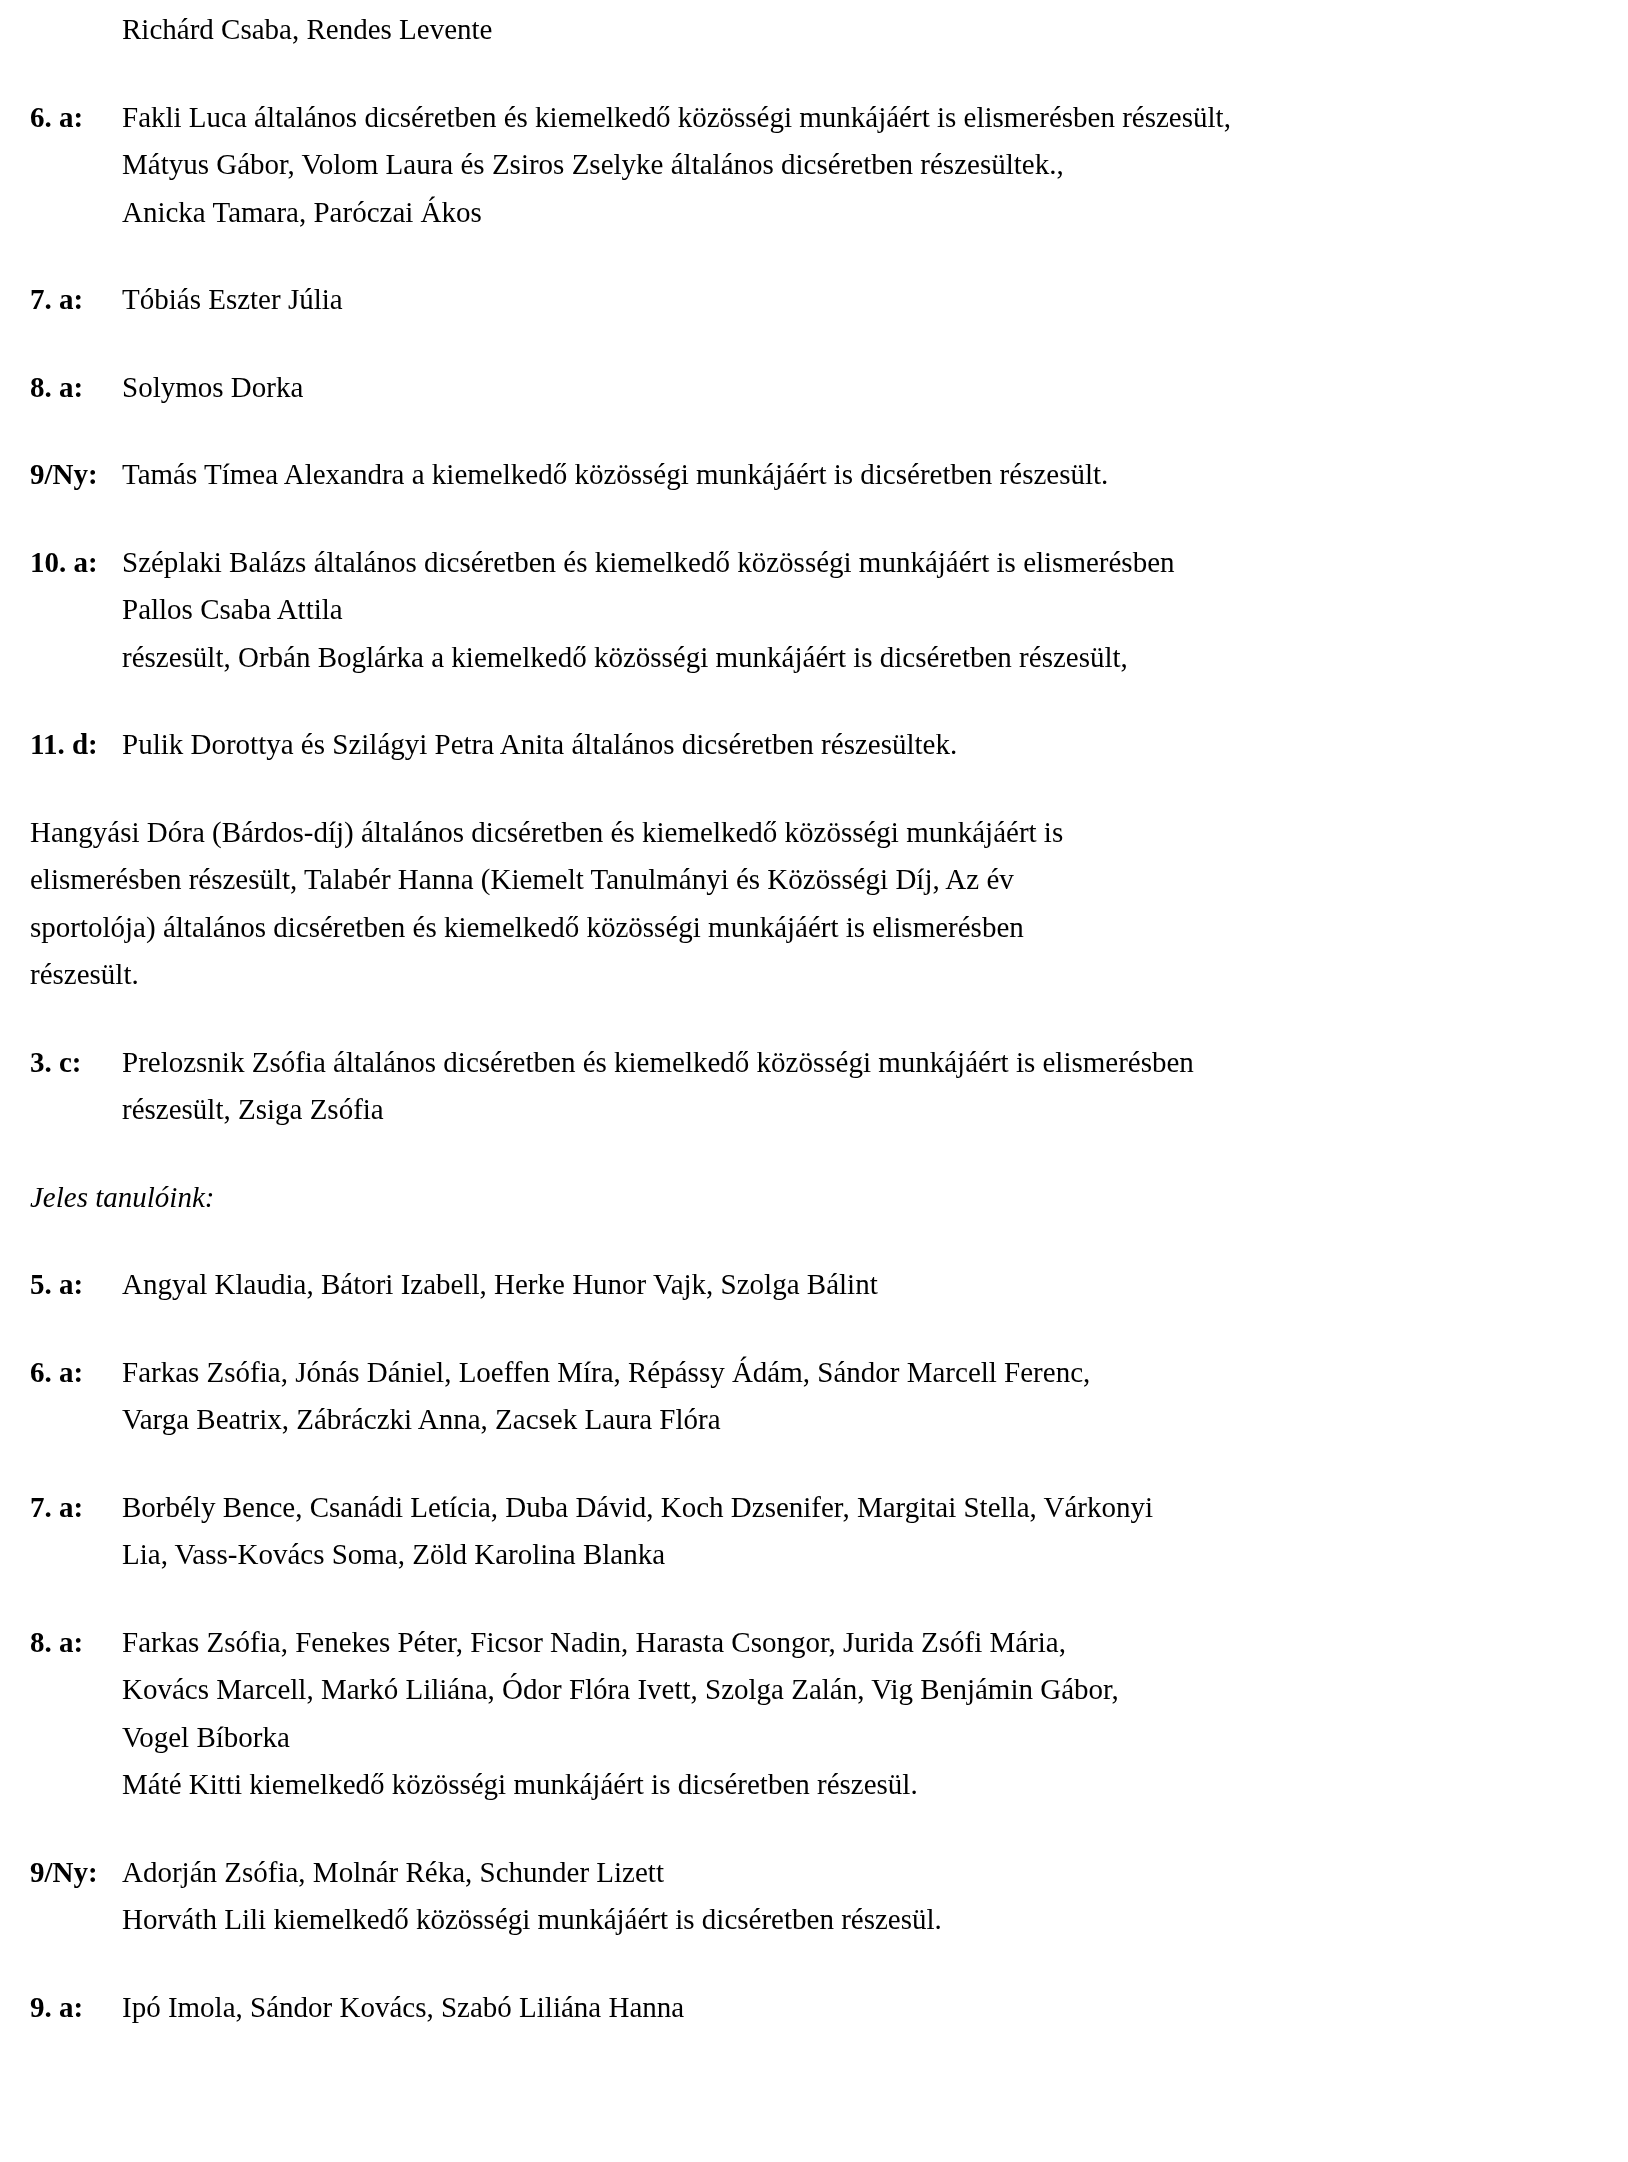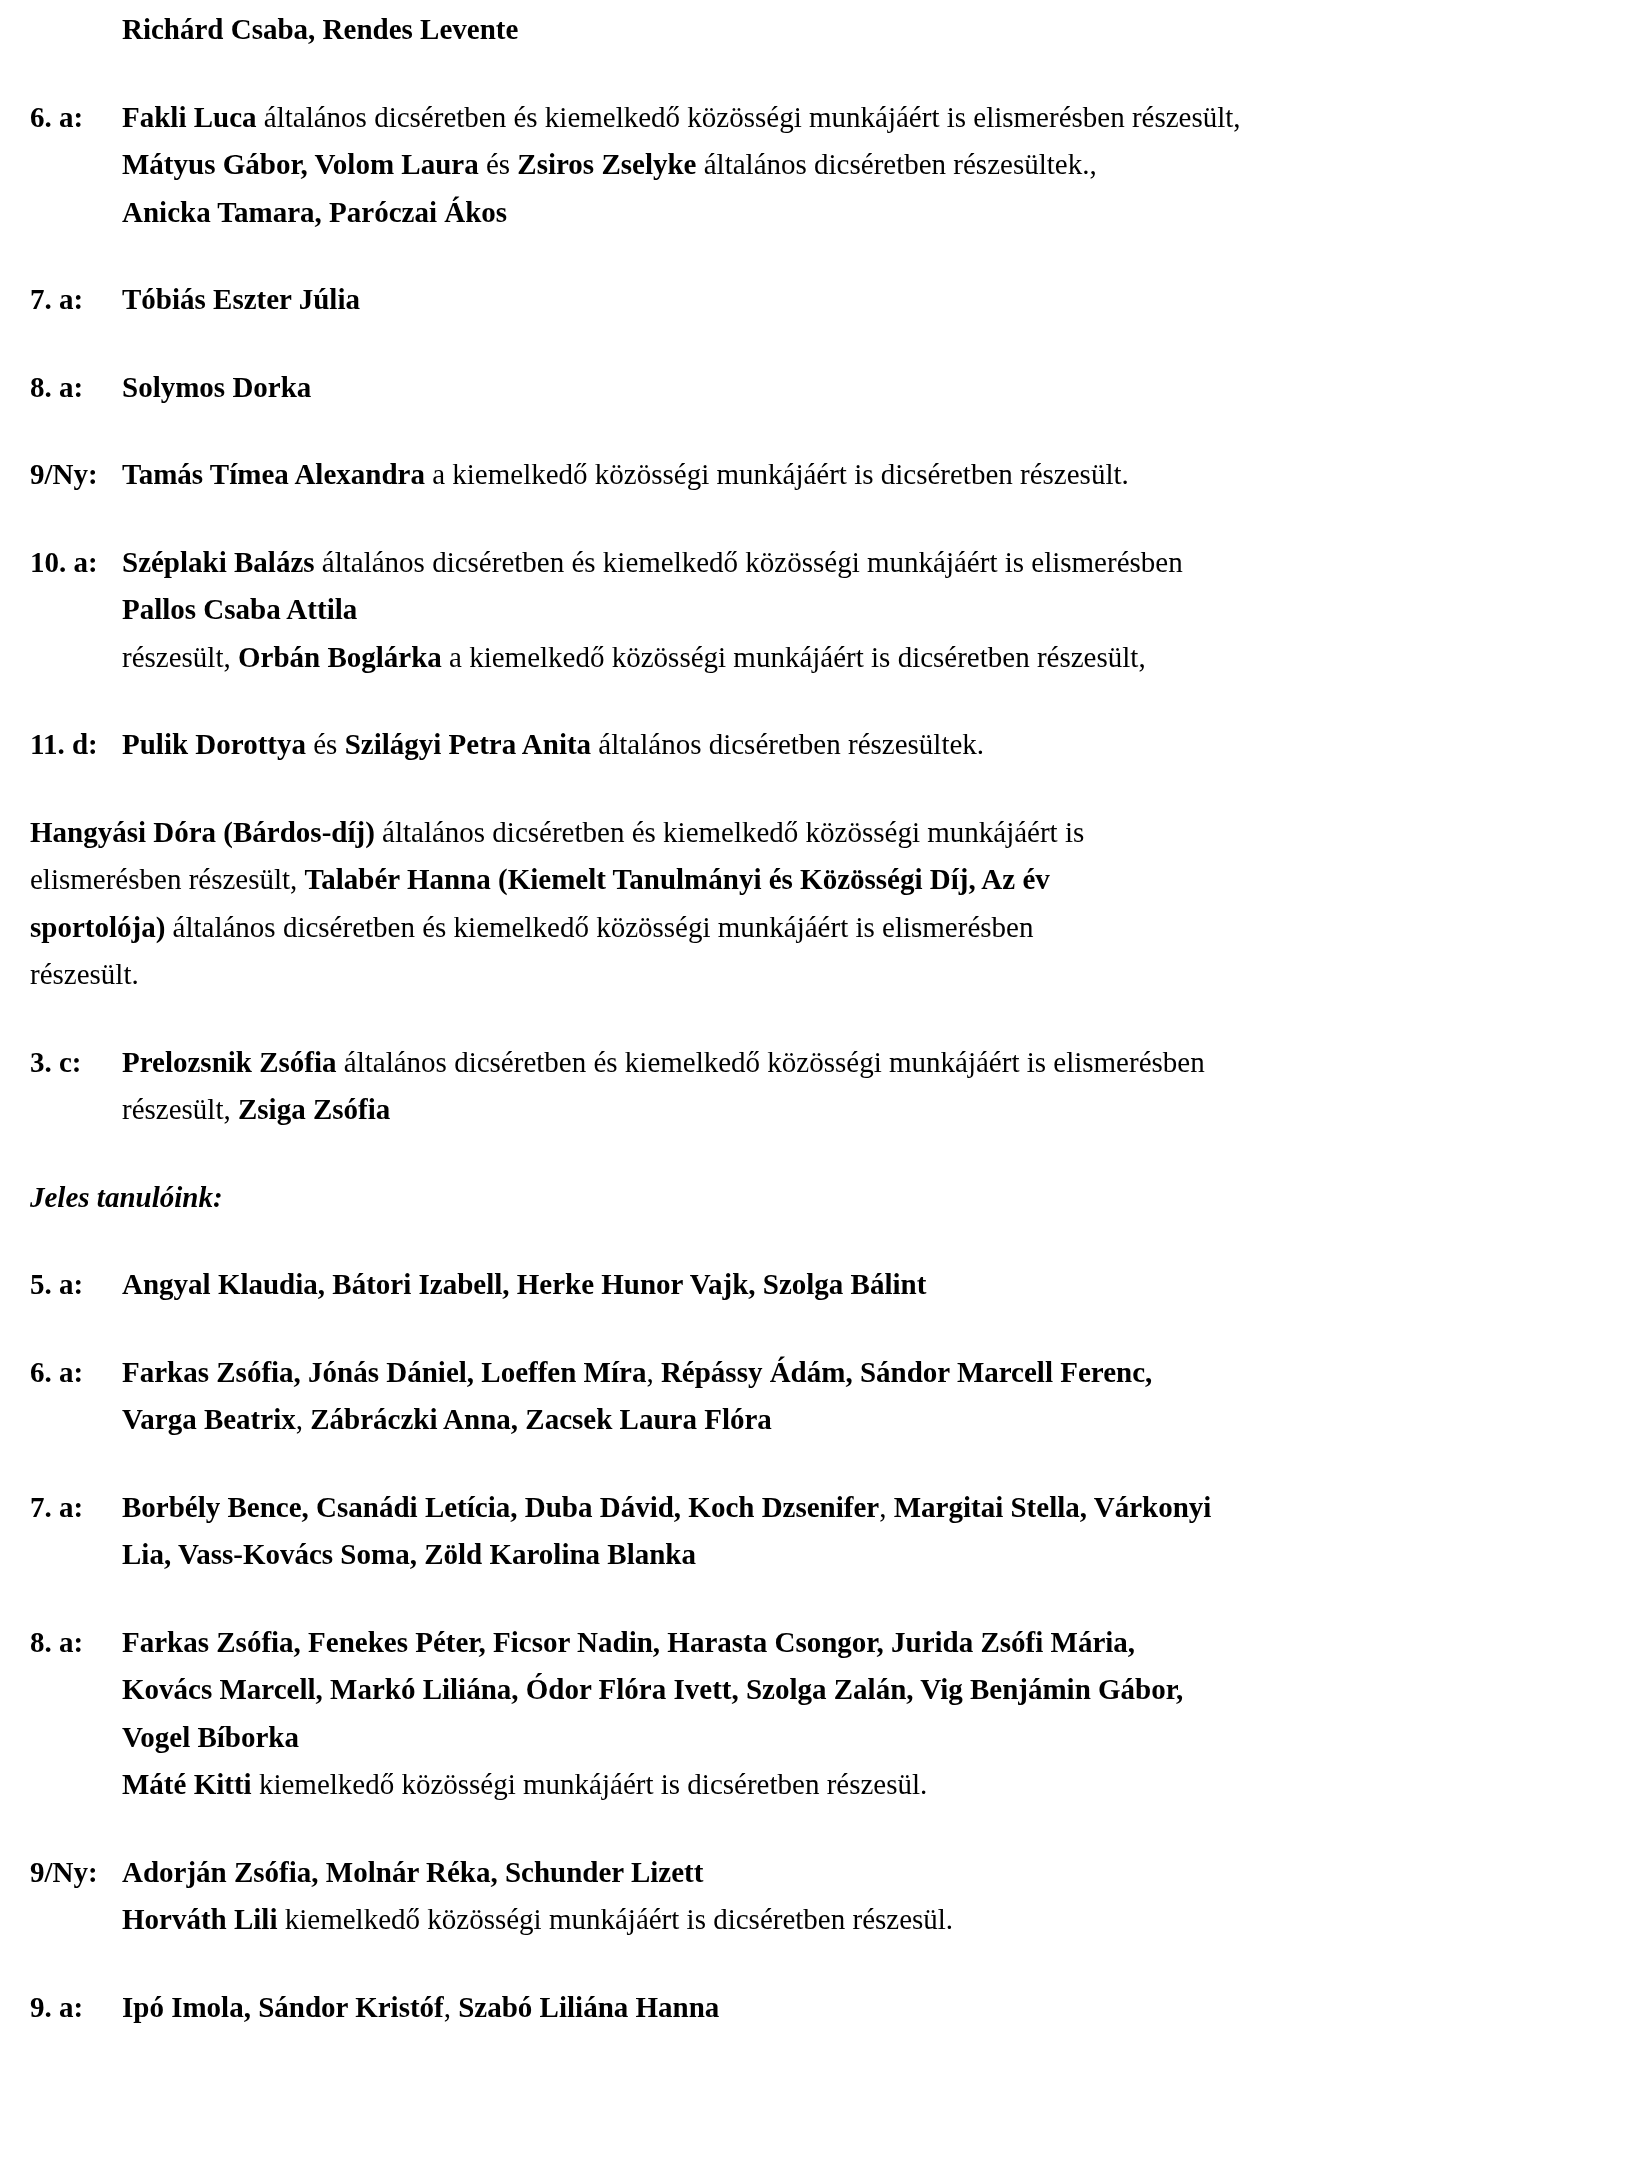--- a/index.html
+++ b/index.html
@@ -32,21 +32,21 @@
     font-weight: bold;
     white-space: nowrap;
   }
   .content {
     flex: 1 1 auto;
     min-width: 0;
   }
   .line {
     display: block;
   }
-  .b { font-weight: bold; text-align: right; }
+  .b { font-weight: normal; text-align: right; }
   .i { font-style: italic; }
   .heading {
     margin-top: 32px;
   }
 </style>
 </head>
 <body>
 
 <div class="doc" id="doc">
     <div class="para">
@@ -147,16 +147,16 @@
     <div class="para">
       <span class="label">9/Ny:</span>
       <span class="content">
         <span class="line"><span class="b">Adorján Zsófia, Molnár Réka, Schunder Lizett</span></span>
         <span class="line"><span class="b">Horváth Lili </span><span>kiemelkedő közösségi munkájáért is dicséretben részesül.</span></span>
       </span>
     </div>
     <div class="para">
       <span class="label">9. a:</span>
       <span class="content">
-        <span class="line"><span class="b">Ipó Imola, Sándor Kristóf</span><span>, </span><span class="b">Szabó Liliána Hanna</span></span>
+        <span class="line"><span class="b">Ipó Imola, Sándor Kovács</span><span>, </span><span class="b">Szabó Liliána Hanna</span></span>
       </span>
     </div>
   </div>
 
 </body></html>

